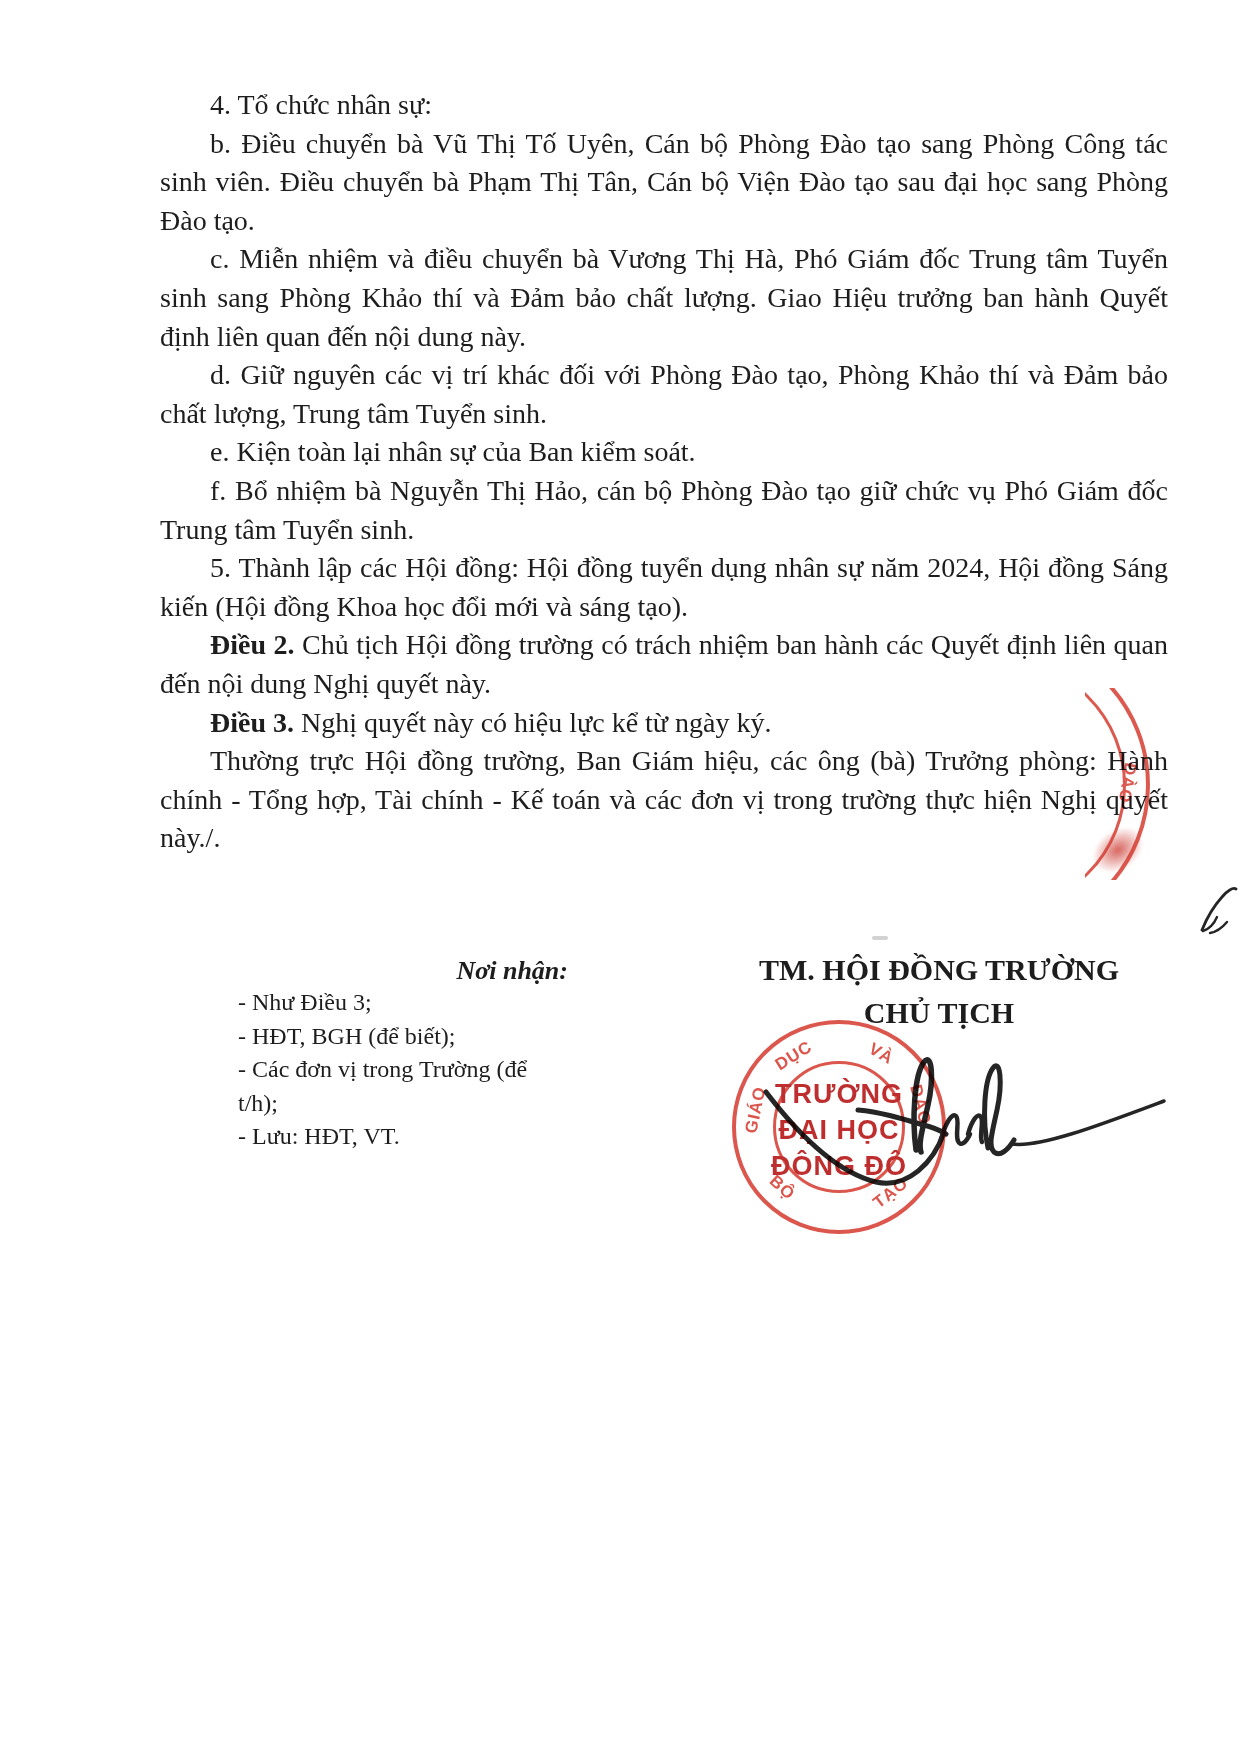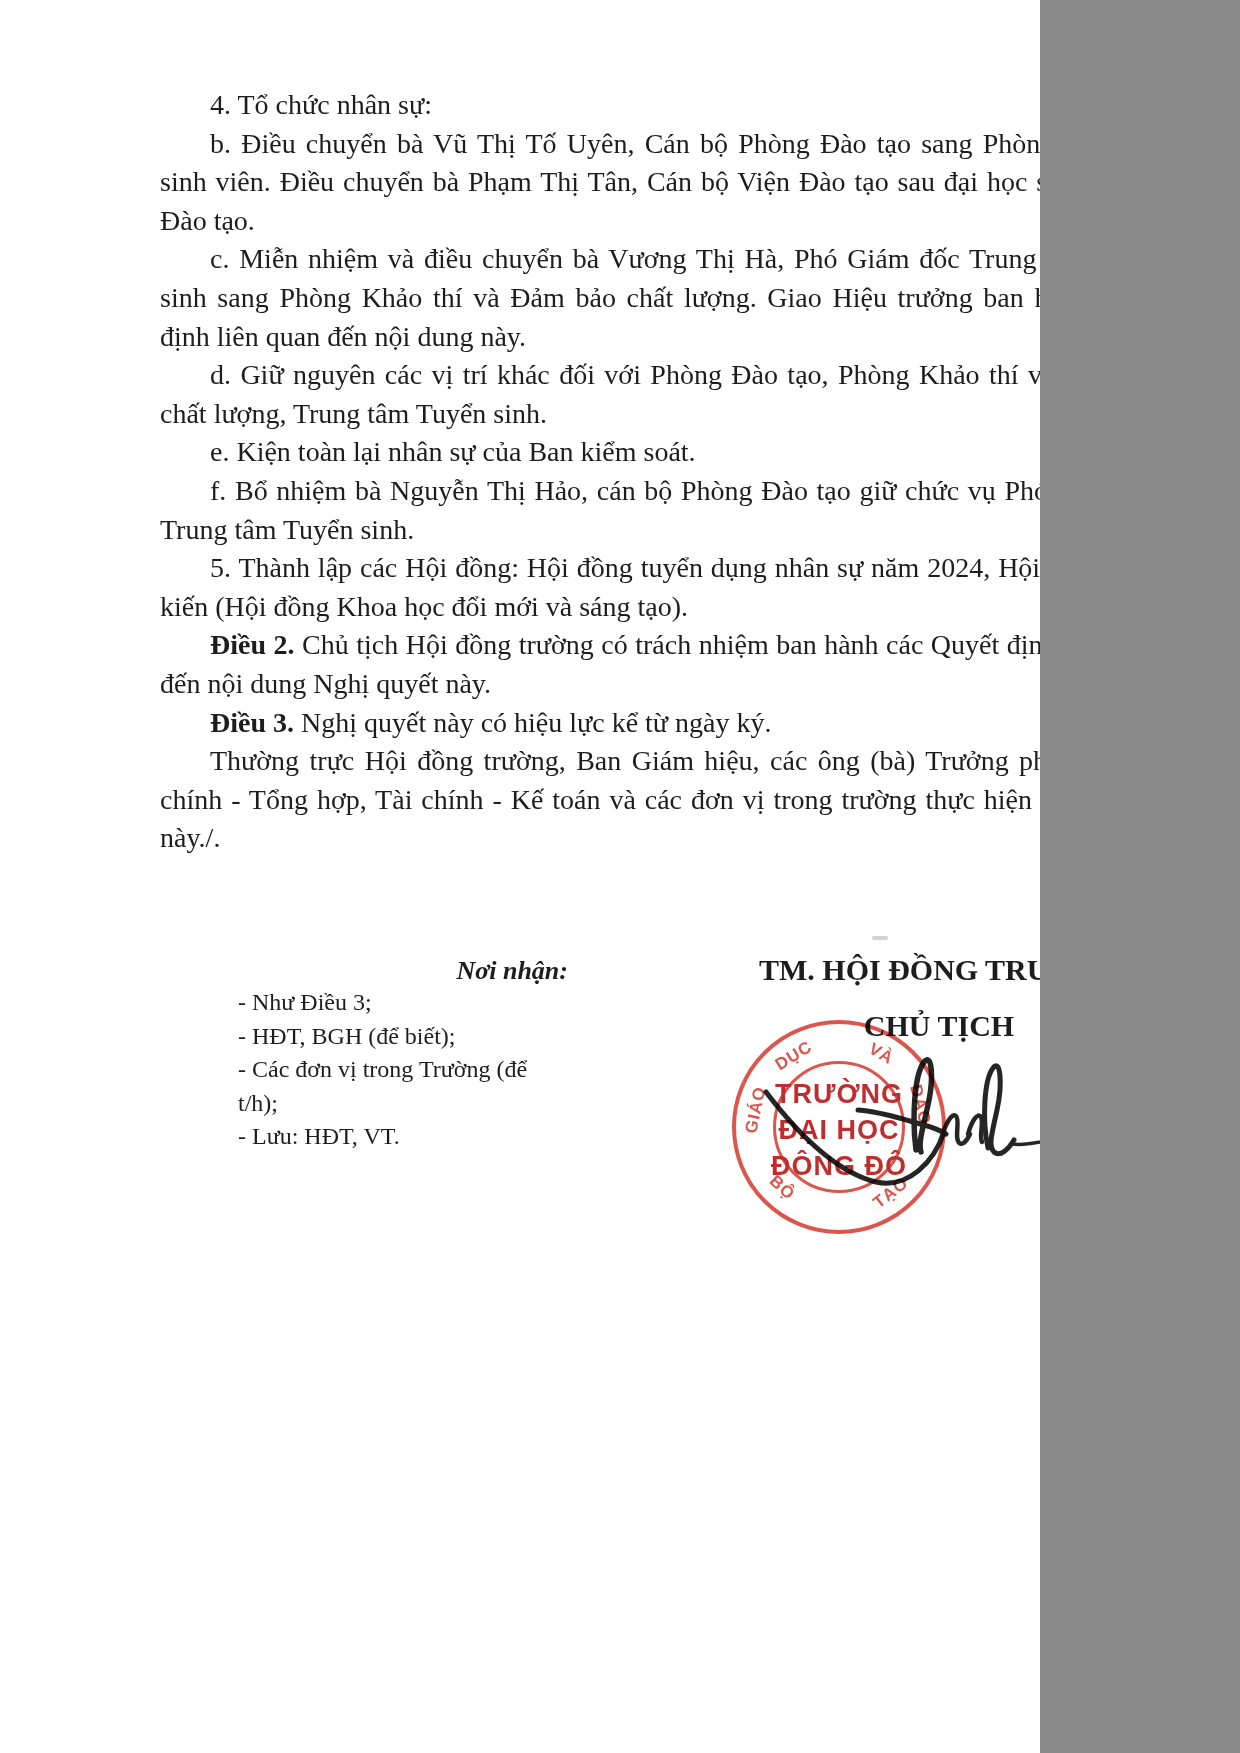--- a/index.html
+++ b/index.html
@@ -1,18 +1,18 @@
 <!DOCTYPE html>
 <html><head>
 <meta charset="utf-8">
 <style>
   html,body{margin:0;padding:0;background:#888;}
   .page{
     position:relative;
-    width:1040px;height:1753px;
+    width:1240px;height:1753px;
     background:#ffffff;
     overflow:hidden;
     font-family:"Liberation Serif", serif;
     color:#1d1d1d;
   }
   
   .body-text{
     position:absolute;
     left:160px; top:86px;
     width:1008px;
@@ -28,21 +28,21 @@
     font-size:26px;font-weight:bold;font-style:italic;line-height:30px;text-align:right;
   }
   .recipients-list{}
   .recipient-line{font-size:24px;line-height:33.5px;}
   
   .sig-block{
     position:absolute;left:734px;top:953px;width:410px;
     text-align:center;
   }
   .sig-org{font-size:30px;font-weight:bold;line-height:34px;}
-  .sig-title{font-size:30px;font-weight:bold;line-height:34px;margin-top:22px;}
+  .sig-title{font-size:30px;font-weight:bold;line-height:34px;margin-top:9px;}
   .sig-name{
     position:absolute;left:755px;top:1196px;width:310px;
     text-align:center;font-size:31px;font-weight:bold;z-index:6;
   }
   
   .stamp{
     position:absolute;left:732px;top:1020px;width:214px;height:214px;
     z-index:3;mix-blend-mode:multiply;opacity:.92;filter:blur(.3px);
     font-family:"Liberation Sans", sans-serif;
   }

